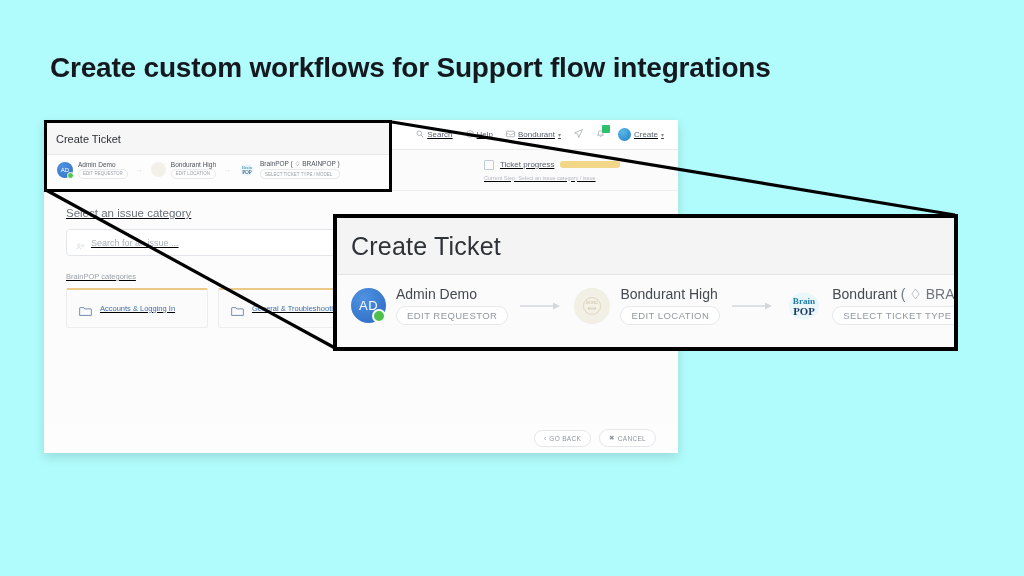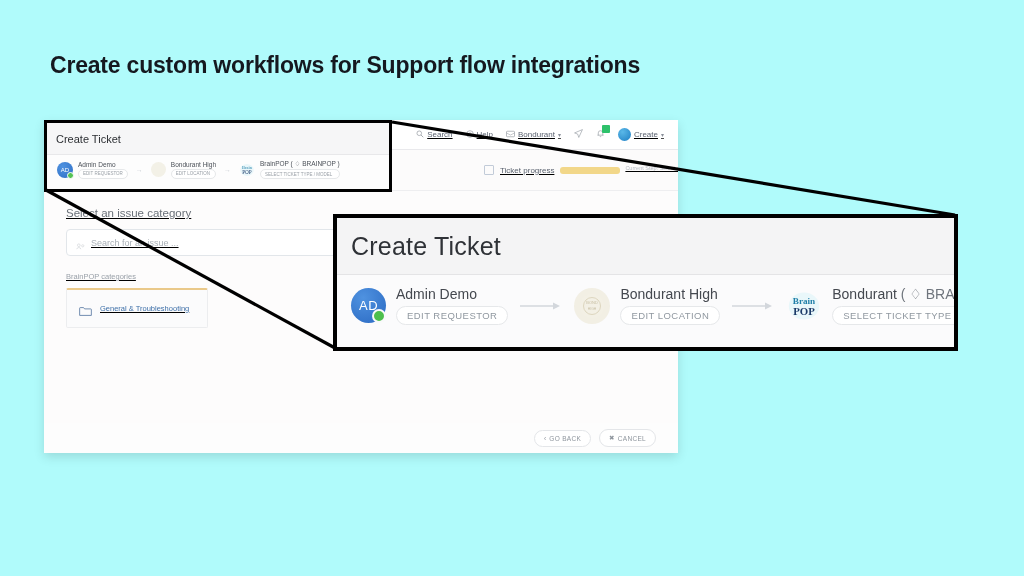--- a/index.html
+++ b/index.html
@@ -8,21 +8,21 @@
     background:#b0fbfb;
     font-family:"Liberation Sans", sans-serif;
     overflow:hidden;
     position:relative;
   }
 
   
   .slide-title{
     position:absolute;
     left:50px; top:52px;
-    font-size:23px;
+    font-size:28px;
     font-weight:bold;
     color:#15181f;
     letter-spacing:-0.2px;
     white-space:nowrap;
   }
 
   
   .app-window{
     position:absolute;
     left:44px; top:120px;
@@ -61,21 +61,21 @@
   }
 
   
   .app-substrip{
     height:40px;
     background:#fcfbfb;
     border-bottom:1px solid #eeeef0;
     display:flex;align-items:center;
     padding-left:440px;
   }
-  .prog-block{display:flex;flex-direction:row;gap:5px;}
+  .prog-block{display:flex;flex-direction:column;gap:5px;}
   .prog-row{display:flex;align-items:center;gap:6px;}
   .prog-ico{
     width:8px;height:8px;border:1px solid #c2cbd8;border-radius:1px;
     display:inline-block;
   }
   .prog-label{font-size:8px;color:#58606d;white-space:nowrap;}
   .prog-bar{
     width:60px;height:7px;border-radius:3px;background:#f2d789;
   }
   .prog-sub{font-size:5.5px;color:#b3b8c0;white-space:nowrap;}
@@ -315,20 +315,28 @@
 
     <div class="cat-label">BrainPOP categories</div>
 
     <div class="cat-grid">
       <div class="cat-card">
         <span class="cat-ico">
           <svg width="13" height="11" viewBox="0 0 20 16">
               <path d="M1 14 V3 a1 1 0 0 1 1-1 h5 l1.6 2 H18 a1 1 0 0 1 1 1 v9 Z" fill="none" stroke="#4c6f9c" stroke-width="1.2" stroke-linejoin="round"></path>
             </svg>
         </span>
+        <span class="cat-text">Accounts &amp; Logging In</span>
+      </div>
+      <div class="cat-card">
+        <span class="cat-ico">
+          <svg width="13" height="11" viewBox="0 0 20 16">
+              <path d="M1 14 V3 a1 1 0 0 1 1-1 h5 l1.6 2 H18 a1 1 0 0 1 1 1 v9 Z" fill="none" stroke="#4c6f9c" stroke-width="1.2" stroke-linejoin="round"></path>
+            </svg>
+        </span>
         <span class="cat-text">General &amp; Troubleshooting</span>
       </div>
     </div>
   </div>
 
   <div class="app-footer">
     <div class="foot-btn">
       <span>‹</span>
       <span>GO BACK</span>
     </div>

